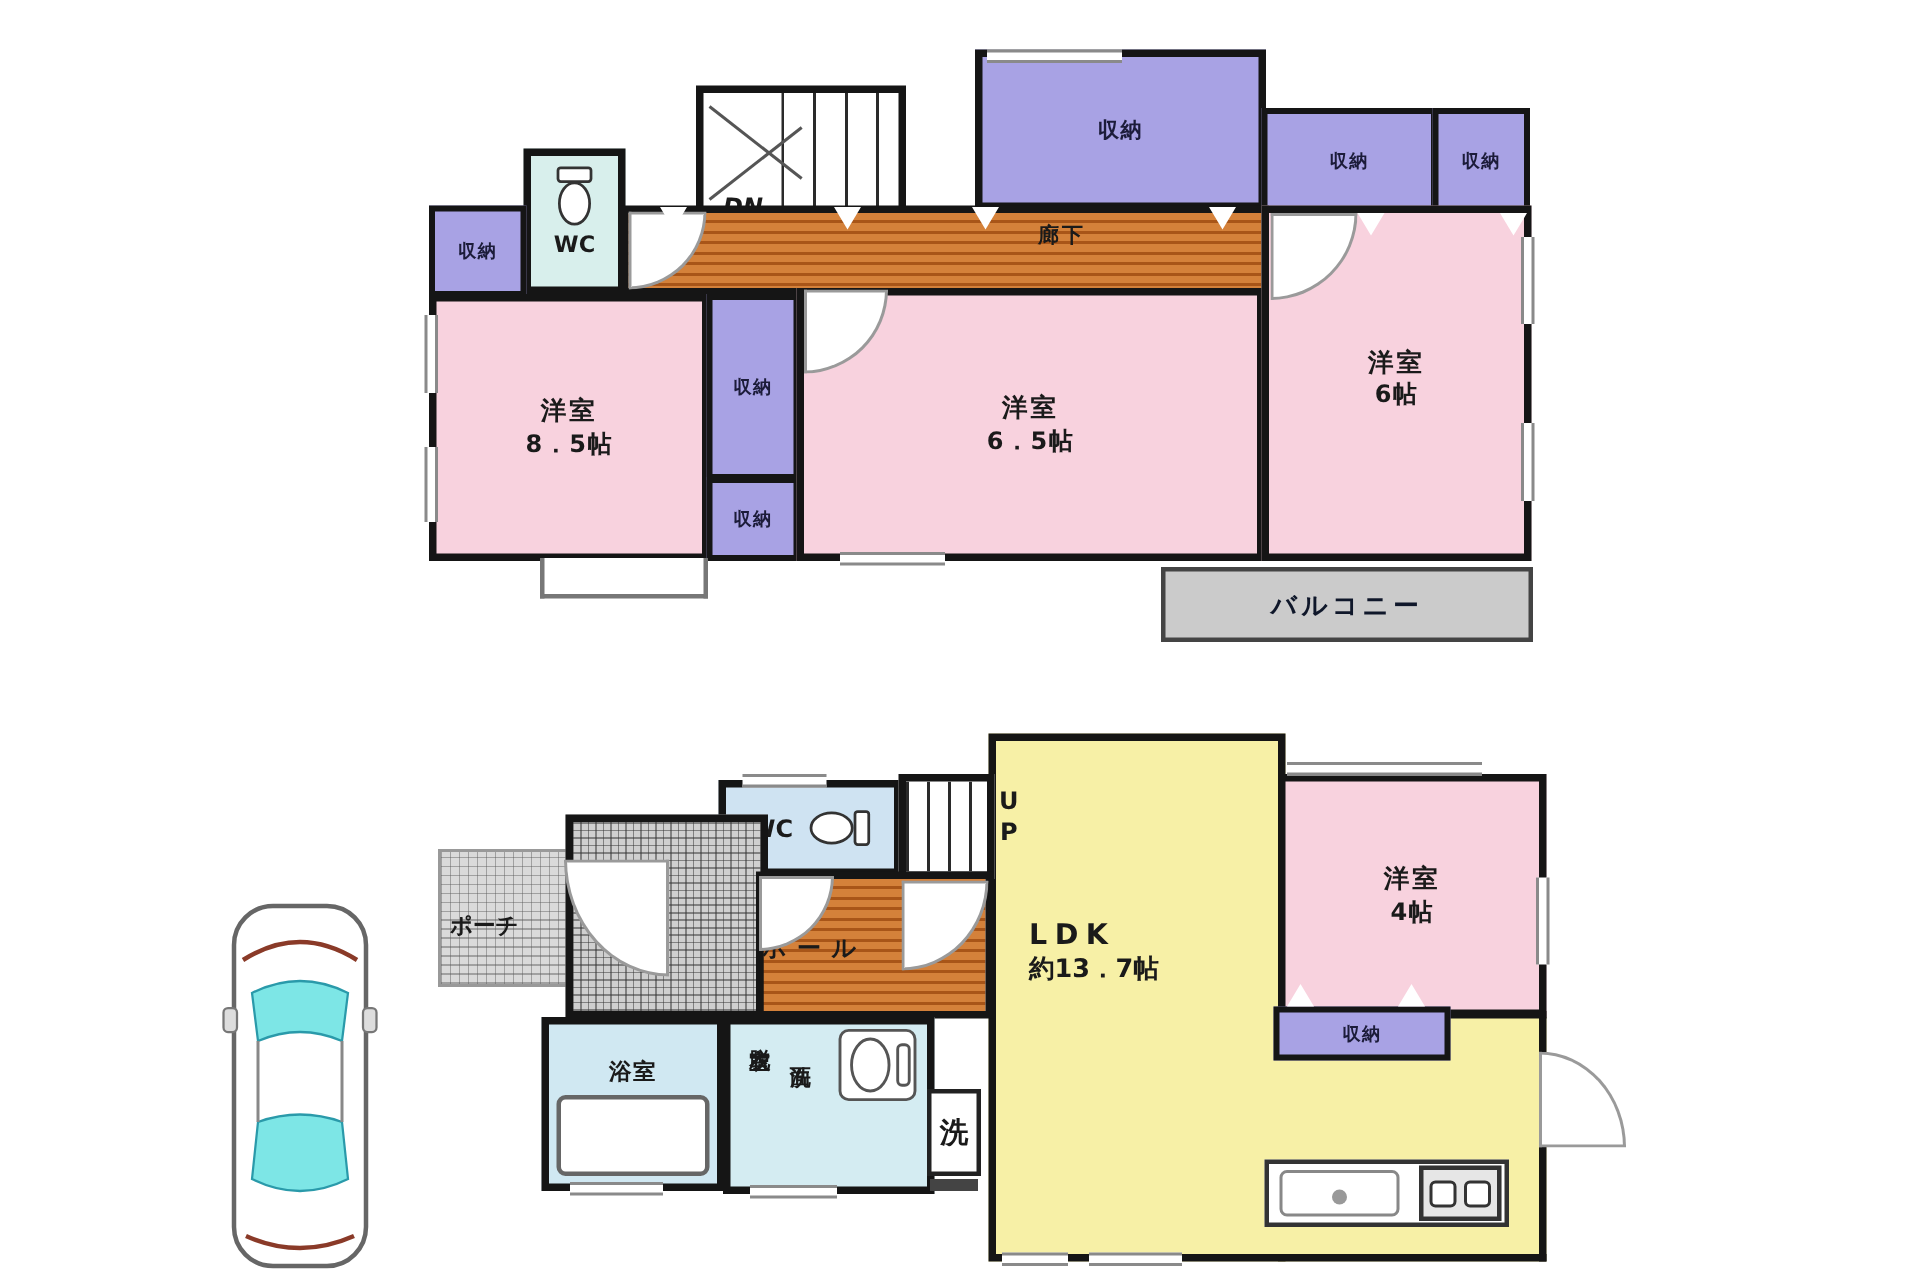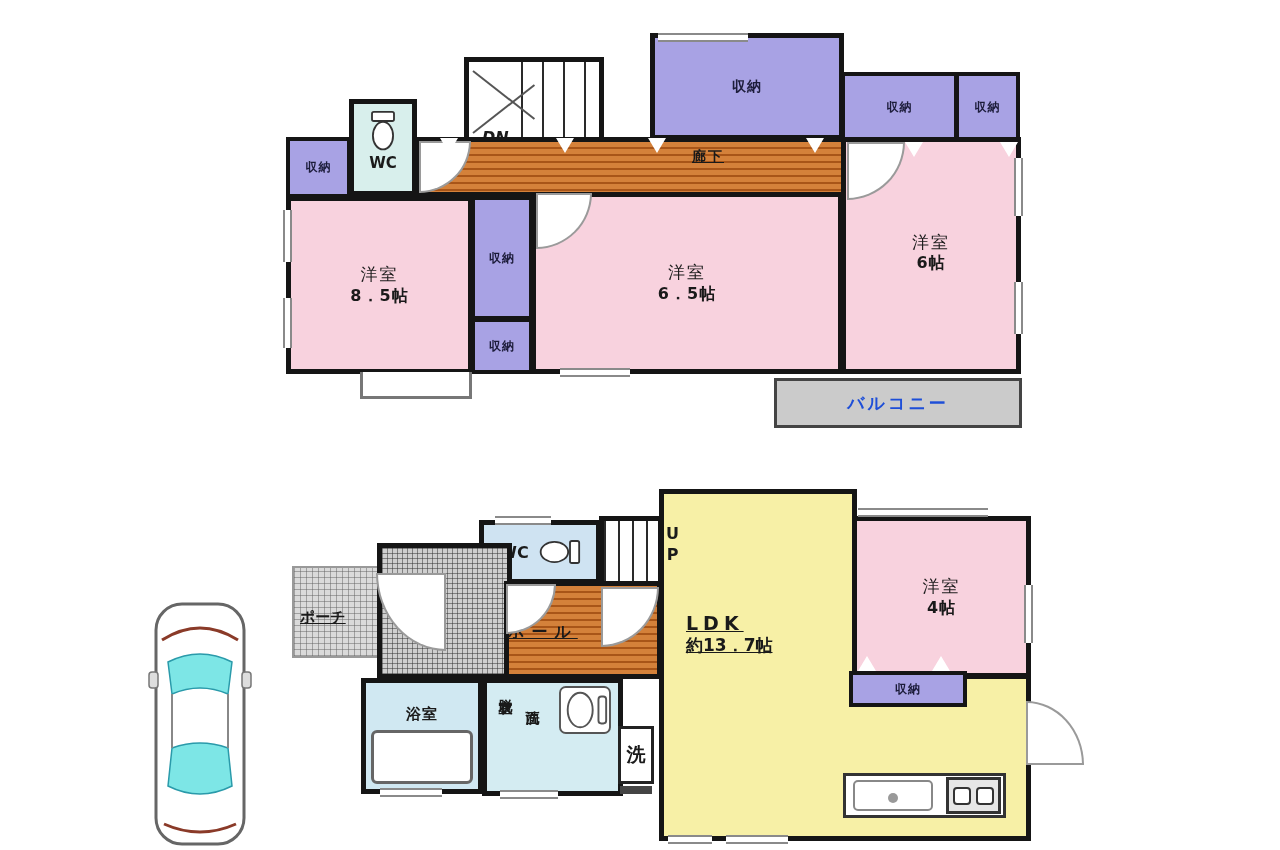--- a/index.html
+++ b/index.html
@@ -4,21 +4,21 @@
 <style>
   html,body{margin:0;padding:0;}
   body{
     width:1280px;height:850px;position:relative;background:#ffffff;overflow:hidden;
     font-family:"DejaVu Sans",sans-serif;color:#1a1a1a;
   }
   .abs{position:absolute;box-sizing:border-box;}
   .room{position:absolute;box-sizing:border-box;border:5px solid #151515;
         display:flex;flex-direction:column;align-items:center;justify-content:center;}
   .thinroom{border-width:4px;}
-  .rname{font-size:17px;font-weight:normal;letter-spacing:2px;line-height:1.25;white-space:nowrap;}
+  .rname{font-size:17px;font-weight:bold;letter-spacing:2px;line-height:1.25;white-space:nowrap;}
   .rsize{font-size:16px;font-weight:bold;letter-spacing:1px;line-height:1.25;white-space:nowrap;}
   .closet{background:#a8a2e4;}
   .closet .clabel{font-size:12px;font-weight:bold;color:#1c1c3a;letter-spacing:1px;white-space:nowrap;}
   .pink{background:#f8d2de;}
   .yellow{background:#f7f0a6;}
   .wood{background:repeating-linear-gradient(180deg,#d4813a 0 5px,#a85518 5px 7px);}
   .tile-porch{background-color:#dadada;
     background-image:repeating-linear-gradient(0deg,rgba(90,90,90,.45) 0 1px,transparent 1px 6px),
                      repeating-linear-gradient(90deg,rgba(90,90,90,.45) 0 1px,transparent 1px 6px);}
   .tile-entr{background-color:#cfcfcf;
@@ -29,21 +29,21 @@
         border-top:2px solid #8a8a8a;border-bottom:2px solid #8a8a8a;}
   .winV{position:absolute;box-sizing:border-box;width:9px;background:#fff;
         border-left:2px solid #8a8a8a;border-right:2px solid #8a8a8a;}
   .notch-dn{position:absolute;width:0;height:0;border-left:9px solid transparent;
         border-right:9px solid transparent;border-top:15px solid #fff;}
   .notch-up{position:absolute;width:0;height:0;border-left:9px solid transparent;
         border-right:9px solid transparent;border-bottom:15px solid #fff;}
   .stairs{position:absolute;box-sizing:border-box;background:#fff;border:5px solid #151515;overflow:hidden;}
   .treads-v{position:absolute;top:0;bottom:0;background:repeating-linear-gradient(90deg,#2a2a2a 0 2px,transparent 2px 21px);}
   .diag{position:absolute;height:2px;background:#555;transform-origin:left center;}
-  .biglabel{position:absolute;font-weight:bold;white-space:nowrap;text-decoration:underline;}
+  .biglabel{position:absolute;font-weight:bold;white-space:nowrap;}
   .vtext{writing-mode:vertical-rl;text-orientation:upright;font-weight:bold;}
 </style>
 </head>
 <body>
 
 <div class="abs" style="left:0;top:0;width:1280px;height:460px;">
 
   <div class="stairs" style="left:464px;top:57px;width:140px;height:88px;">
     <div class="treads-v" style="left:52px;right:0;"></div>
     <div class="diag" style="left:4px;top:8px;width:78px;transform:rotate(38deg);"></div>
@@ -89,21 +89,21 @@
   <div class="room pink" style="left:531px;top:192px;width:312px;height:182px;">
     <span class="rname">洋室</span>
     <span class="rsize">6．5帖</span>
   </div>
   <div class="room pink" style="left:841px;top:137px;width:180px;height:237px;justify-content:flex-start;padding-top:90px;">
     <span class="rname">洋室</span>
     <span class="rsize">6帖</span>
   </div>
 
   <div class="room" style="left:774px;top:378px;width:248px;height:50px;background:#cbcbcb;border-width:3px;border-color:#444;">
-    <span style="font-size:17px;font-weight:bold;letter-spacing:3px;color:#1d4ed8;">バルコニー</span>
+    <span style="font-size:17px;font-weight:bold;letter-spacing:3px;color:#0f172a;">バルコニー</span>
   </div>
 
   <div class="abs" style="left:360px;top:372px;width:112px;height:27px;background:#fff;border:3px solid #777;border-top:none;"></div>
 
   <div class="winV" style="left:283px;top:210px;height:52px;"></div>
   <div class="winV" style="left:283px;top:298px;height:50px;"></div>
   <div class="winV" style="left:1014px;top:158px;height:58px;"></div>
   <div class="winV" style="left:1014px;top:282px;height:52px;"></div>
   <div class="winH" style="left:560px;top:368px;width:70px;"></div>
   <div class="winH" style="left:658px;top:33px;width:90px;"></div>

